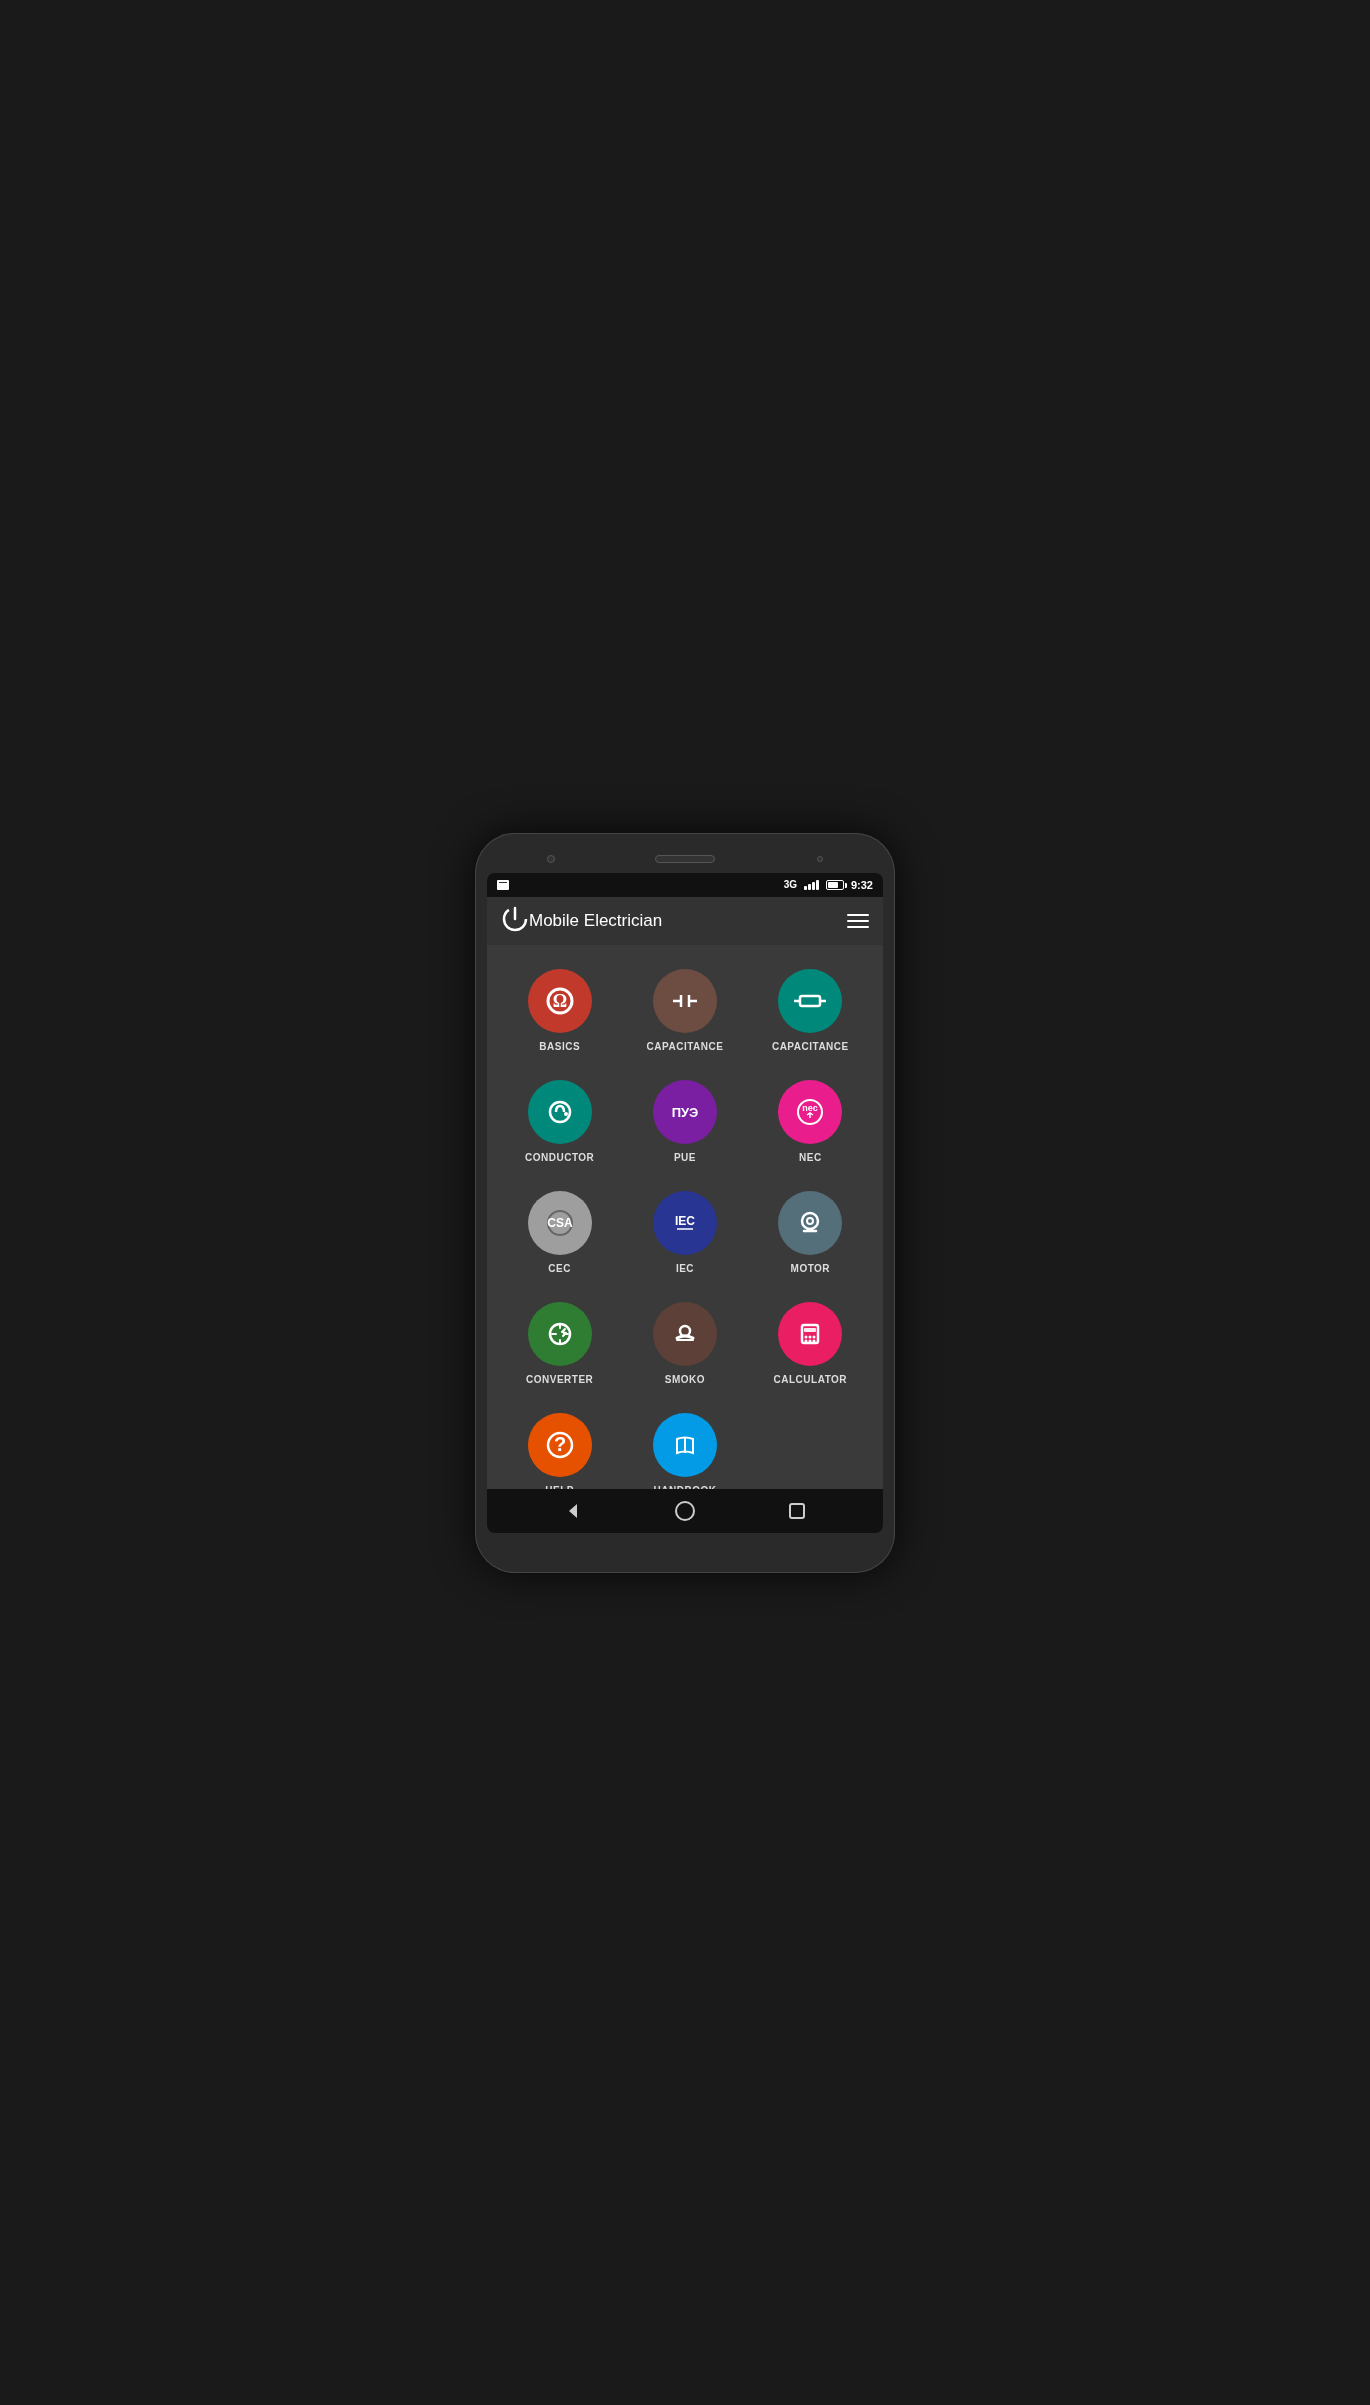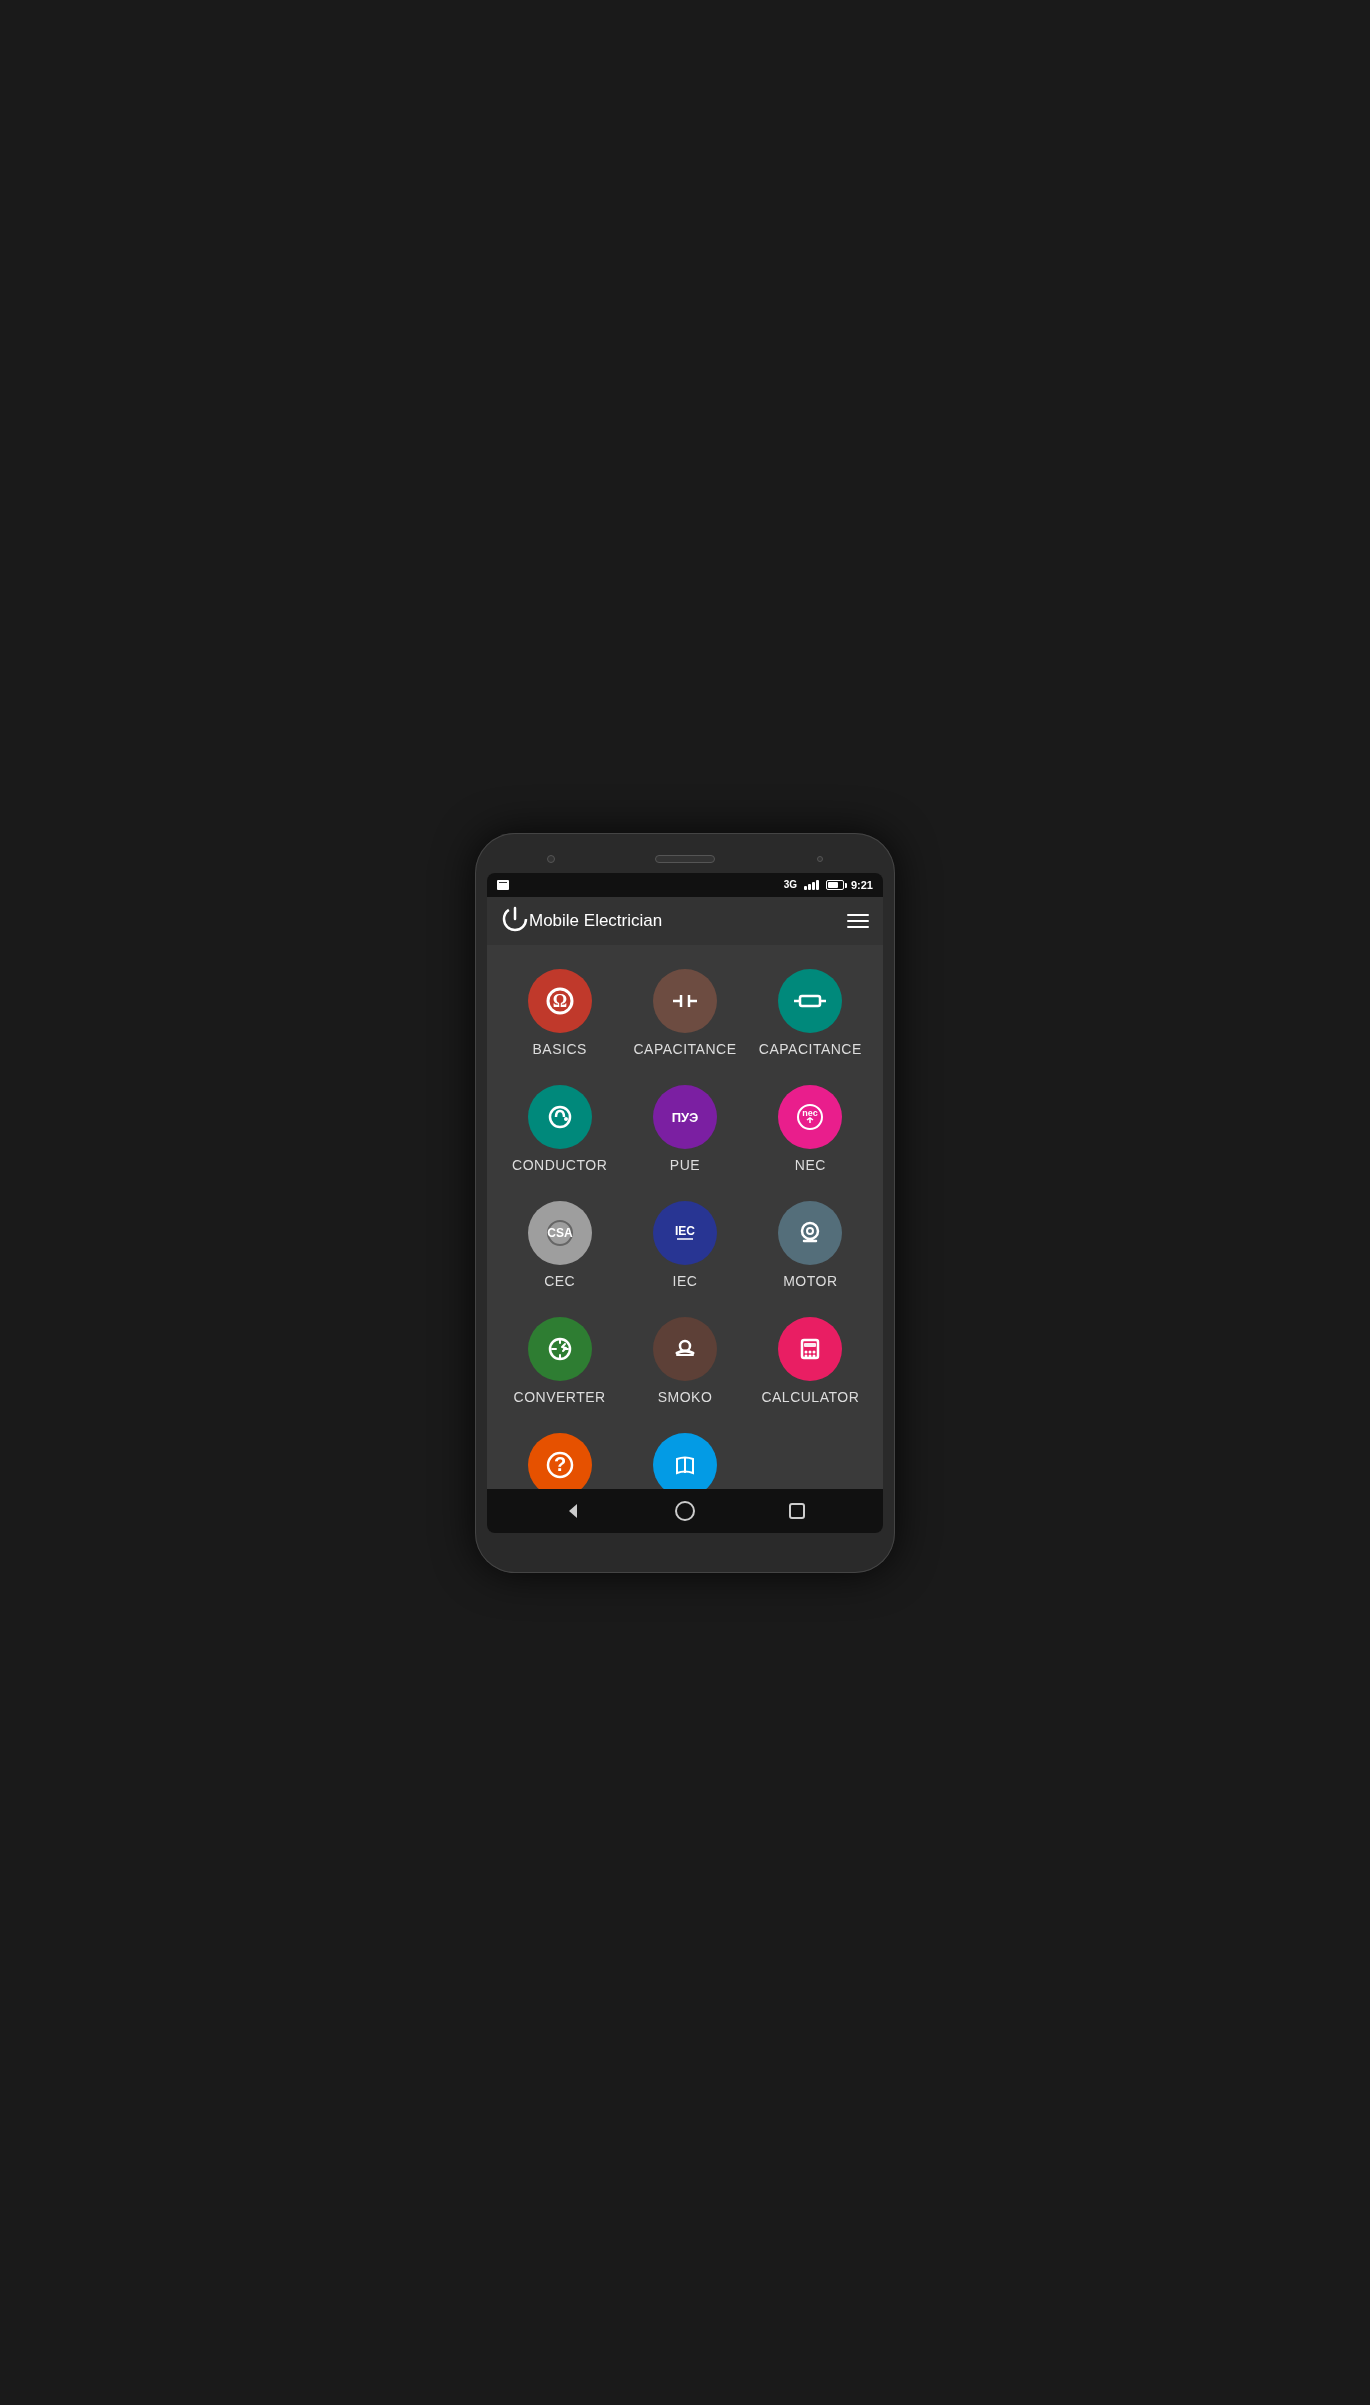--- a/index.html
+++ b/index.html
@@ -193,22 +193,22 @@
       height: 64px;
       border-radius: 50%;
       display: flex;
       align-items: center;
       justify-content: center;
       margin-bottom: 8px;
       flex-shrink: 0;
     }
     .icon-label {
       color: #ddd;
-      font-size: 14px;
-      font-weight: 400;
+      font-size: 10px;
+      font-weight: 700;
       letter-spacing: 0.5px;
       text-align: center;
     }
     .nav-bar {
       background: #111;
       height: 44px;
       display: flex;
       align-items: center;
       justify-content: space-around;
       padding: 0 30px;
@@ -250,21 +250,21 @@
         <span style="font-size:10px;">3G</span>
         <div class="signal-bars">
           <span style="height:4px;"></span>
           <span style="height:6px;"></span>
           <span style="height:8px;"></span>
           <span style="height:10px;"></span>
         </div>
         <div class="battery-icon">
           <div class="battery-fill"></div>
         </div>
-        <span>9:21</span>
+        <span>9:32</span>
       </div>
     </div>
 
     <div class="app-header">
       <div class="header-left">
         <div>
           <svg class="power-icon" viewBox="0 0 28 28" fill="none">
             <circle cx="14" cy="14" r="11" stroke="white" stroke-width="2.5" fill="none" stroke-dasharray="45 25"></circle>
             <line x1="14" y1="3" x2="14" y2="14" stroke="white" stroke-width="2.5" stroke-linecap="round"></line>
           </svg>

